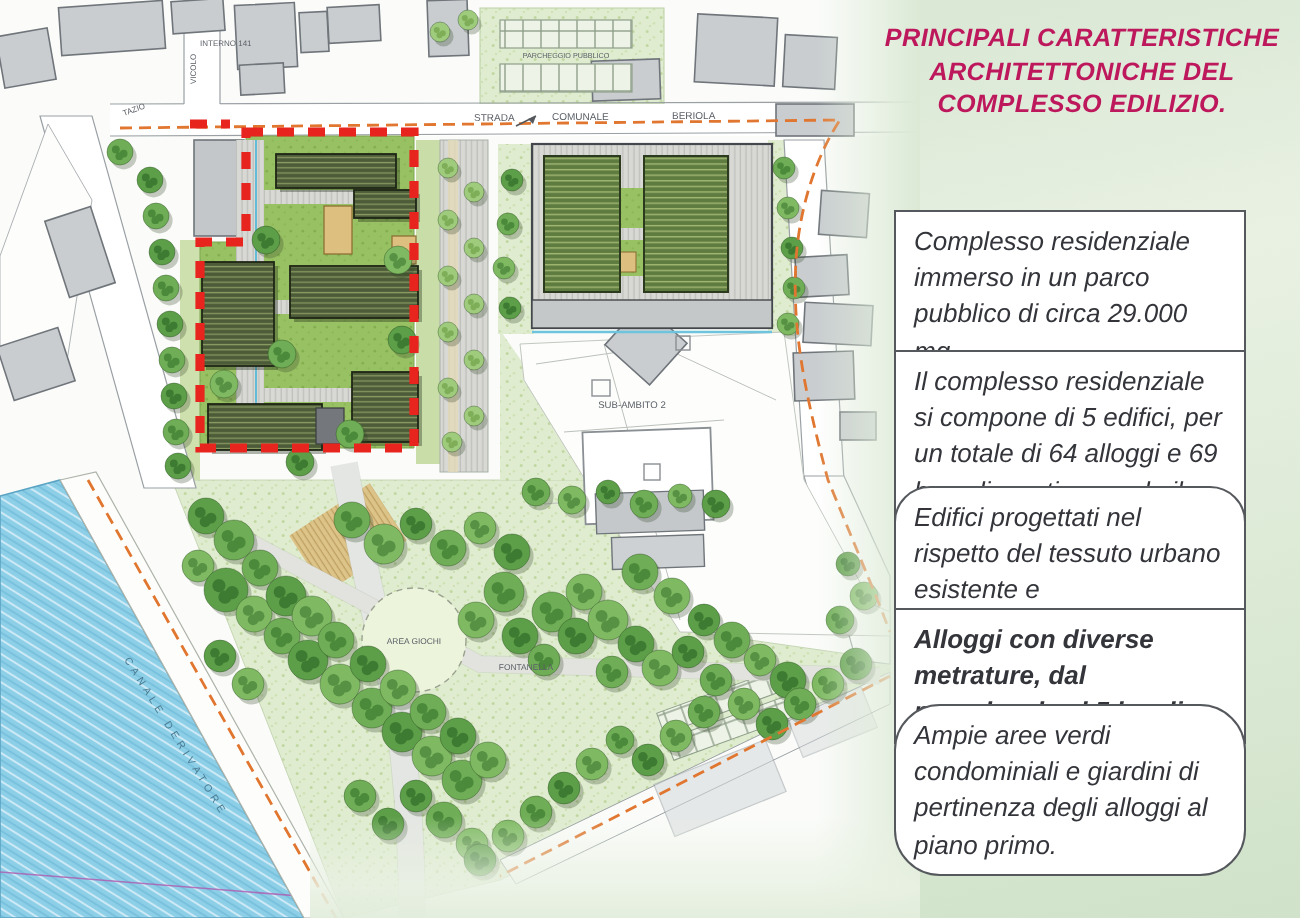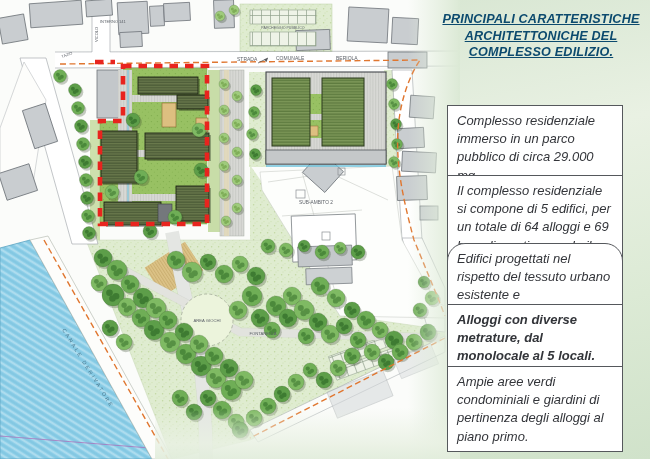--- a/index.html
+++ b/index.html
@@ -9,33 +9,33 @@
     font-family:"Liberation Sans",sans-serif;
   }
   .map-wrap{position:absolute;left:0;top:0;width:458px;height:459px;}
   .fade-right{position:absolute;left:408px;top:0;width:52px;height:459px;pointer-events:none;
     background:linear-gradient(90deg,rgba(230,240,225,0) 0%,rgba(224,236,218,.85) 75%,rgba(219,233,213,1) 100%);}
   .fade-bottom{position:absolute;left:155px;top:408px;width:305px;height:51px;pointer-events:none;
     background:linear-gradient(180deg,rgba(235,243,230,0) 0%,rgba(233,241,227,.85) 70%,rgba(226,237,220,.95) 100%);}
   .title{
     position:absolute;left:434px;top:11px;width:214px;text-align:center;
     font-style:italic;font-weight:bold;font-size:12.6px;line-height:1.32;
-    color:#0c4a6e;letter-spacing:.2px;text-decoration:underline;
+    color:#be185d;letter-spacing:.2px;
   }
   .box{
     position:absolute;left:447px;width:176px;box-sizing:border-box;
     background:#ffffff;border:1px solid #55585c;
     padding:6px 8px 5px 9px;
     font-style:italic;font-size:13px;line-height:1.4;color:#33353a;margin-top:23px;
   }
   #box-0{top:82px;min-height:47px;}
   #box-1{top:152px;min-height:67px;}
   #box-2{top:220px;min-height:44px;border-radius:18px;}
   #box-3{top:281px;min-height:46px;font-weight:bold;}
-  #box-4{top:343px;min-height:49px;}
+  #box-4{top:329px;min-height:49px;border-radius:23px;}
 </style>
 </head>
 <body>
 
 <div class="map-wrap">
 <svg width="458" height="459" viewBox="0 0 458 459" xmlns="http://www.w3.org/2000/svg">
   <defs>
     <pattern id="speck" width="7" height="7" patternUnits="userSpaceOnUse">
       <rect width="7" height="7" fill="#dfecd0"></rect>
       <circle cx="1.6" cy="1.8" r=".75" fill="#c2d8a2"></circle>

